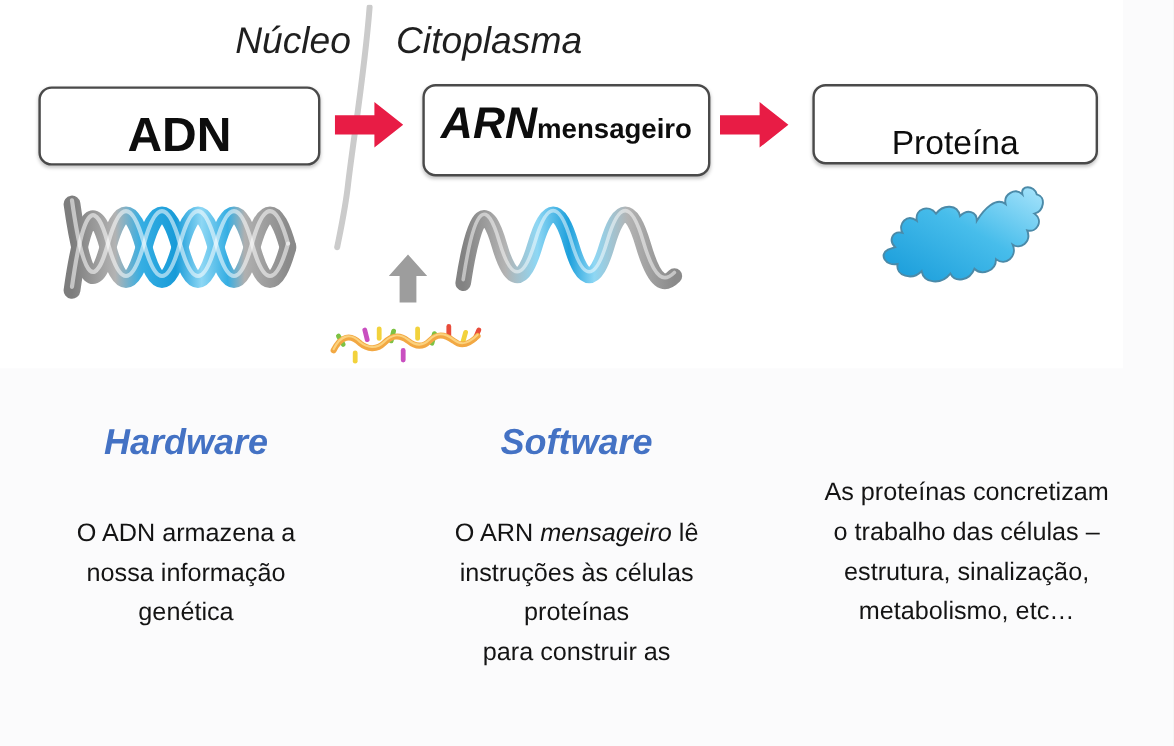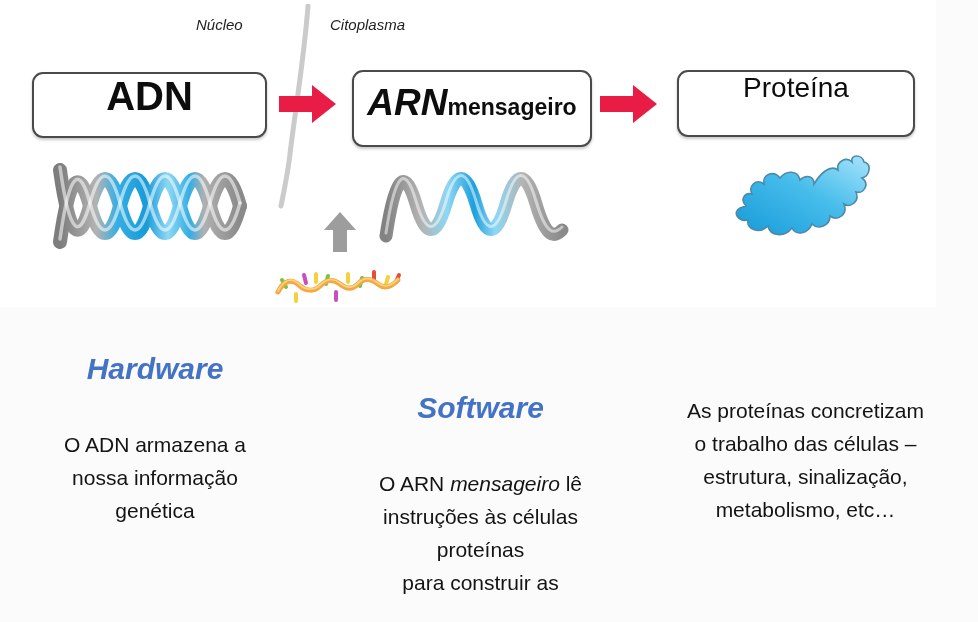--- a/index.html
+++ b/index.html
@@ -1,39 +1,39 @@
 <!DOCTYPE html>
 <html><head>
 <meta charset="utf-8">
 <style>
   html,body{margin:0;padding:0;}
   body{font-family:"Liberation Sans", sans-serif; background:#e9e9e9;}
   .stage{position:relative;width:978px;height:622px;background:#fbfbfc;overflow:hidden;}
   .picture-area{position:absolute;left:0;top:0;width:936px;height:307px;background:#ffffff;}
   .abs{position:absolute;}
 
-  .zone-label{position:absolute;top:16px;font-size:15px;font-style:italic;color:#1f1f1f;white-space:nowrap;}
+  .zone-label{position:absolute;top:16px;font-size:31px;font-style:italic;color:#1f1f1f;white-space:nowrap;}
   .zone-label.nucleo{left:196px;}
   .zone-label.cito{left:330px;}
 
   .box{position:absolute;background:#fff;border:2.5px solid #4a4a4a;border-radius:11px;
-       display:flex;align-items:flex-start;justify-content:center;
+       display:flex;align-items:flex-end;justify-content:center;
        box-shadow:0 2px 3px rgba(0,0,0,0.22);color:#0d0d0d;}
   .box.dna{left:32px;top:72px;width:231px;height:62px;font-size:40px;font-weight:700;}
   .box.rna{left:352px;top:70px;width:236px;height:63px;font-weight:700;align-items:baseline;padding-top:10px;}
   .box.rna .main{font-size:37px;font-style:italic;}
   .box.rna .sub{font-size:23px;}
   .box.prot{left:677px;top:70px;width:234px;height:63px;font-size:28px;font-weight:400;}
 
   .bottom-col{position:absolute;text-align:center;}
   .col-header{font-size:30px;font-weight:700;font-style:italic;color:#4472c4;}
   .col-body{font-size:21px;line-height:33px;color:#141414;margin-top:42px;}
   .col-body .em{font-style:italic;}
   .col1{left:35px;top:352px;width:240px;}
-  .col2{left:353px;top:352px;width:255px;margin-top:39px;}
+  .col2{left:353px;top:352px;width:255px;}
   .col3{left:658px;top:352px;width:295px;}
 </style>
 </head>
 <body>
 
 <div class="stage">
 
   <div class="picture-area">
 
     <svg class="abs" style="left:276px;top:4px;" width="40" height="205" viewBox="0 0 40 205">

